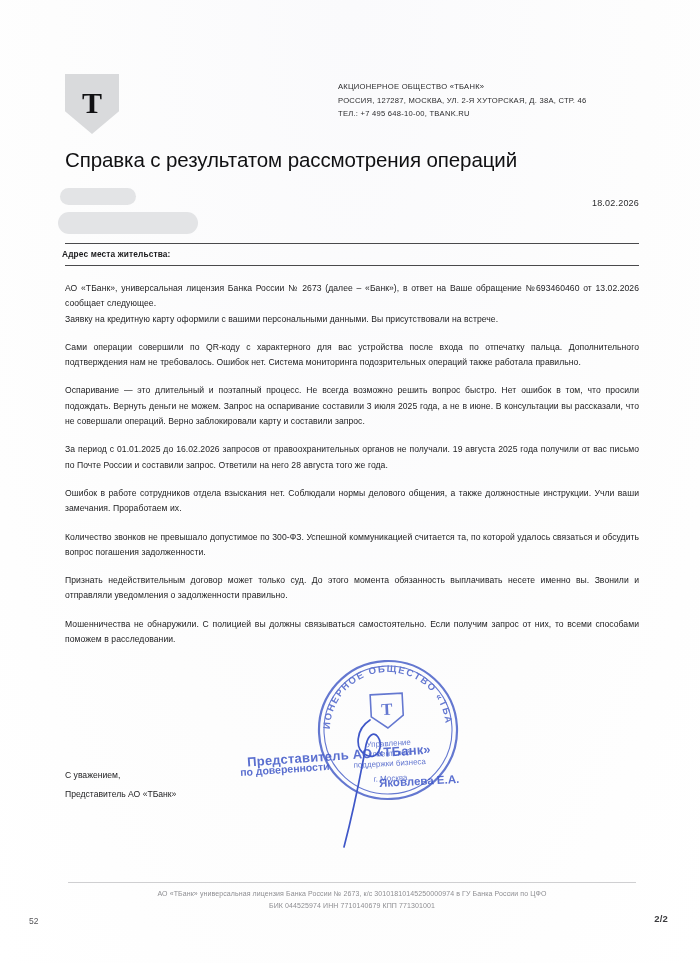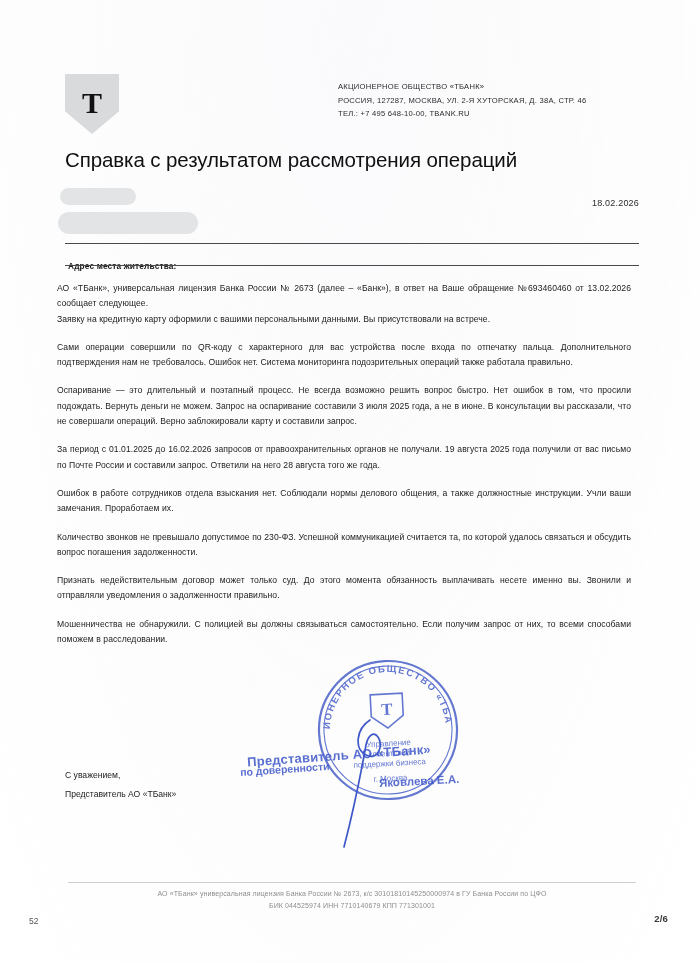--- a/index.html
+++ b/index.html
@@ -122,41 +122,40 @@
   .addr-rule-top {
     position: absolute;
     left: 65px;
     right: 61px;
     top: 243px;
     height: 1px;
     background: #4a4a4c;
   }
   .addr-label {
     position: absolute;
-    left: 68px;
+    left: 62px;
     top: 249px;
     font-size: 8.3px;
     font-weight: bold;
     color: #1a1a1c;
     letter-spacing: 0.15px;
-    margin-top: 12px;
   }
   .addr-rule-bottom {
     position: absolute;
     left: 65px;
     right: 61px;
     top: 265px;
     height: 1px;
     background: #4a4a4c;
   }
 
   
   .body-text {
     position: absolute;
-    left: 57px;
+    left: 65px;
     top: 281px;
     width: 574px;
   }
   .para {
     font-size: 8.6px;
     line-height: 15.3px;
     color: #1c1c1e;
     text-align: justify;
     margin: 0 0 13px 0;
     letter-spacing: 0.05px;
@@ -295,21 +294,21 @@
   <div class="addr-label">Адрес места жительства:</div>
   <div class="addr-rule-bottom"></div>
 
   <div class="body-text">
     <p class="para" style="margin-bottom:0;">АО «ТБанк», универсальная лицензия Банка России № 2673 (далее – «Банк»), в ответ на Ваше обращение №693460460 от 13.02.2026 сообщает следующее.</p>
     <p class="para">Заявку на кредитную карту оформили с вашими персональными данными. Вы присутствовали на встрече.</p>
     <p class="para">Сами операции совершили по QR-коду с характерного для вас устройства после входа по отпечатку пальца. Дополнительного подтверждения нам не требовалось. Ошибок нет. Система мониторинга подозрительных операций также работала правильно.</p>
     <p class="para">Оспаривание — это длительный и поэтапный процесс. Не всегда возможно решить вопрос быстро. Нет ошибок в том, что просили подождать. Вернуть деньги не можем. Запрос на оспаривание составили 3 июля 2025 года, а не в июне. В консультации вы рассказали, что не совершали операций. Верно заблокировали карту и составили запрос.</p>
     <p class="para">За период с 01.01.2025 до 16.02.2026 запросов от правоохранительных органов не получали. 19 августа 2025 года получили от вас письмо по Почте России и составили запрос. Ответили на него 28 августа того же года.</p>
     <p class="para">Ошибок в работе сотрудников отдела взыскания нет. Соблюдали нормы делового общения, а также должностные инструкции. Учли ваши замечания. Проработаем их.</p>
-    <p class="para">Количество звонков не превышало допустимое по 230-ФЗ. Успешной коммуникацией считается та, по которой удалось связаться и обсудить вопрос погашения задолженности.</p>
+    <p class="para">Количество звонков не превышало допустимое по 300-ФЗ. Успешной коммуникацией считается та, по которой удалось связаться и обсудить вопрос погашения задолженности.</p>
     <p class="para">Признать недействительным договор может только суд. До этого момента обязанность выплачивать несете именно вы. Звонили и отправляли уведомления о задолженности правильно.</p>
     <p class="para">Мошенничества не обнаружили. С полицией вы должны связываться самостоятельно. Если получим запрос от них, то всеми способами поможем в расследовании.</p>
   </div>
 
   <div class="stamp">
     <svg viewBox="0 0 160 160" xmlns="http://www.w3.org/2000/svg">
       <defs>
         <path id="outerArc" d="M 80,80 m -63,0 a 63,63 0 1,1 126,0" fill="none"></path>
         <path id="arcPath" d="M 22,80 a 58,58 0 0 1 116,0" fill="none"></path>
       </defs>
@@ -342,14 +341,14 @@
     <div>С уважением,</div>
     <div>Представитель АО «ТБанк»</div>
   </div>
 
   <div class="footer-rule"></div>
   <div class="footer-text">
     <div>АО «ТБанк» универсальная лицензия Банка России № 2673, к/с 30101810145250000974 в ГУ Банка России по ЦФО</div>
     <div>БИК 044525974 ИНН 7710140679 КПП 771301001</div>
   </div>
   <div class="page-num-left">52</div>
-  <div class="page-num-right">2/6</div>
+  <div class="page-num-right">2/2</div>
 </div>
 
 </body></html>

